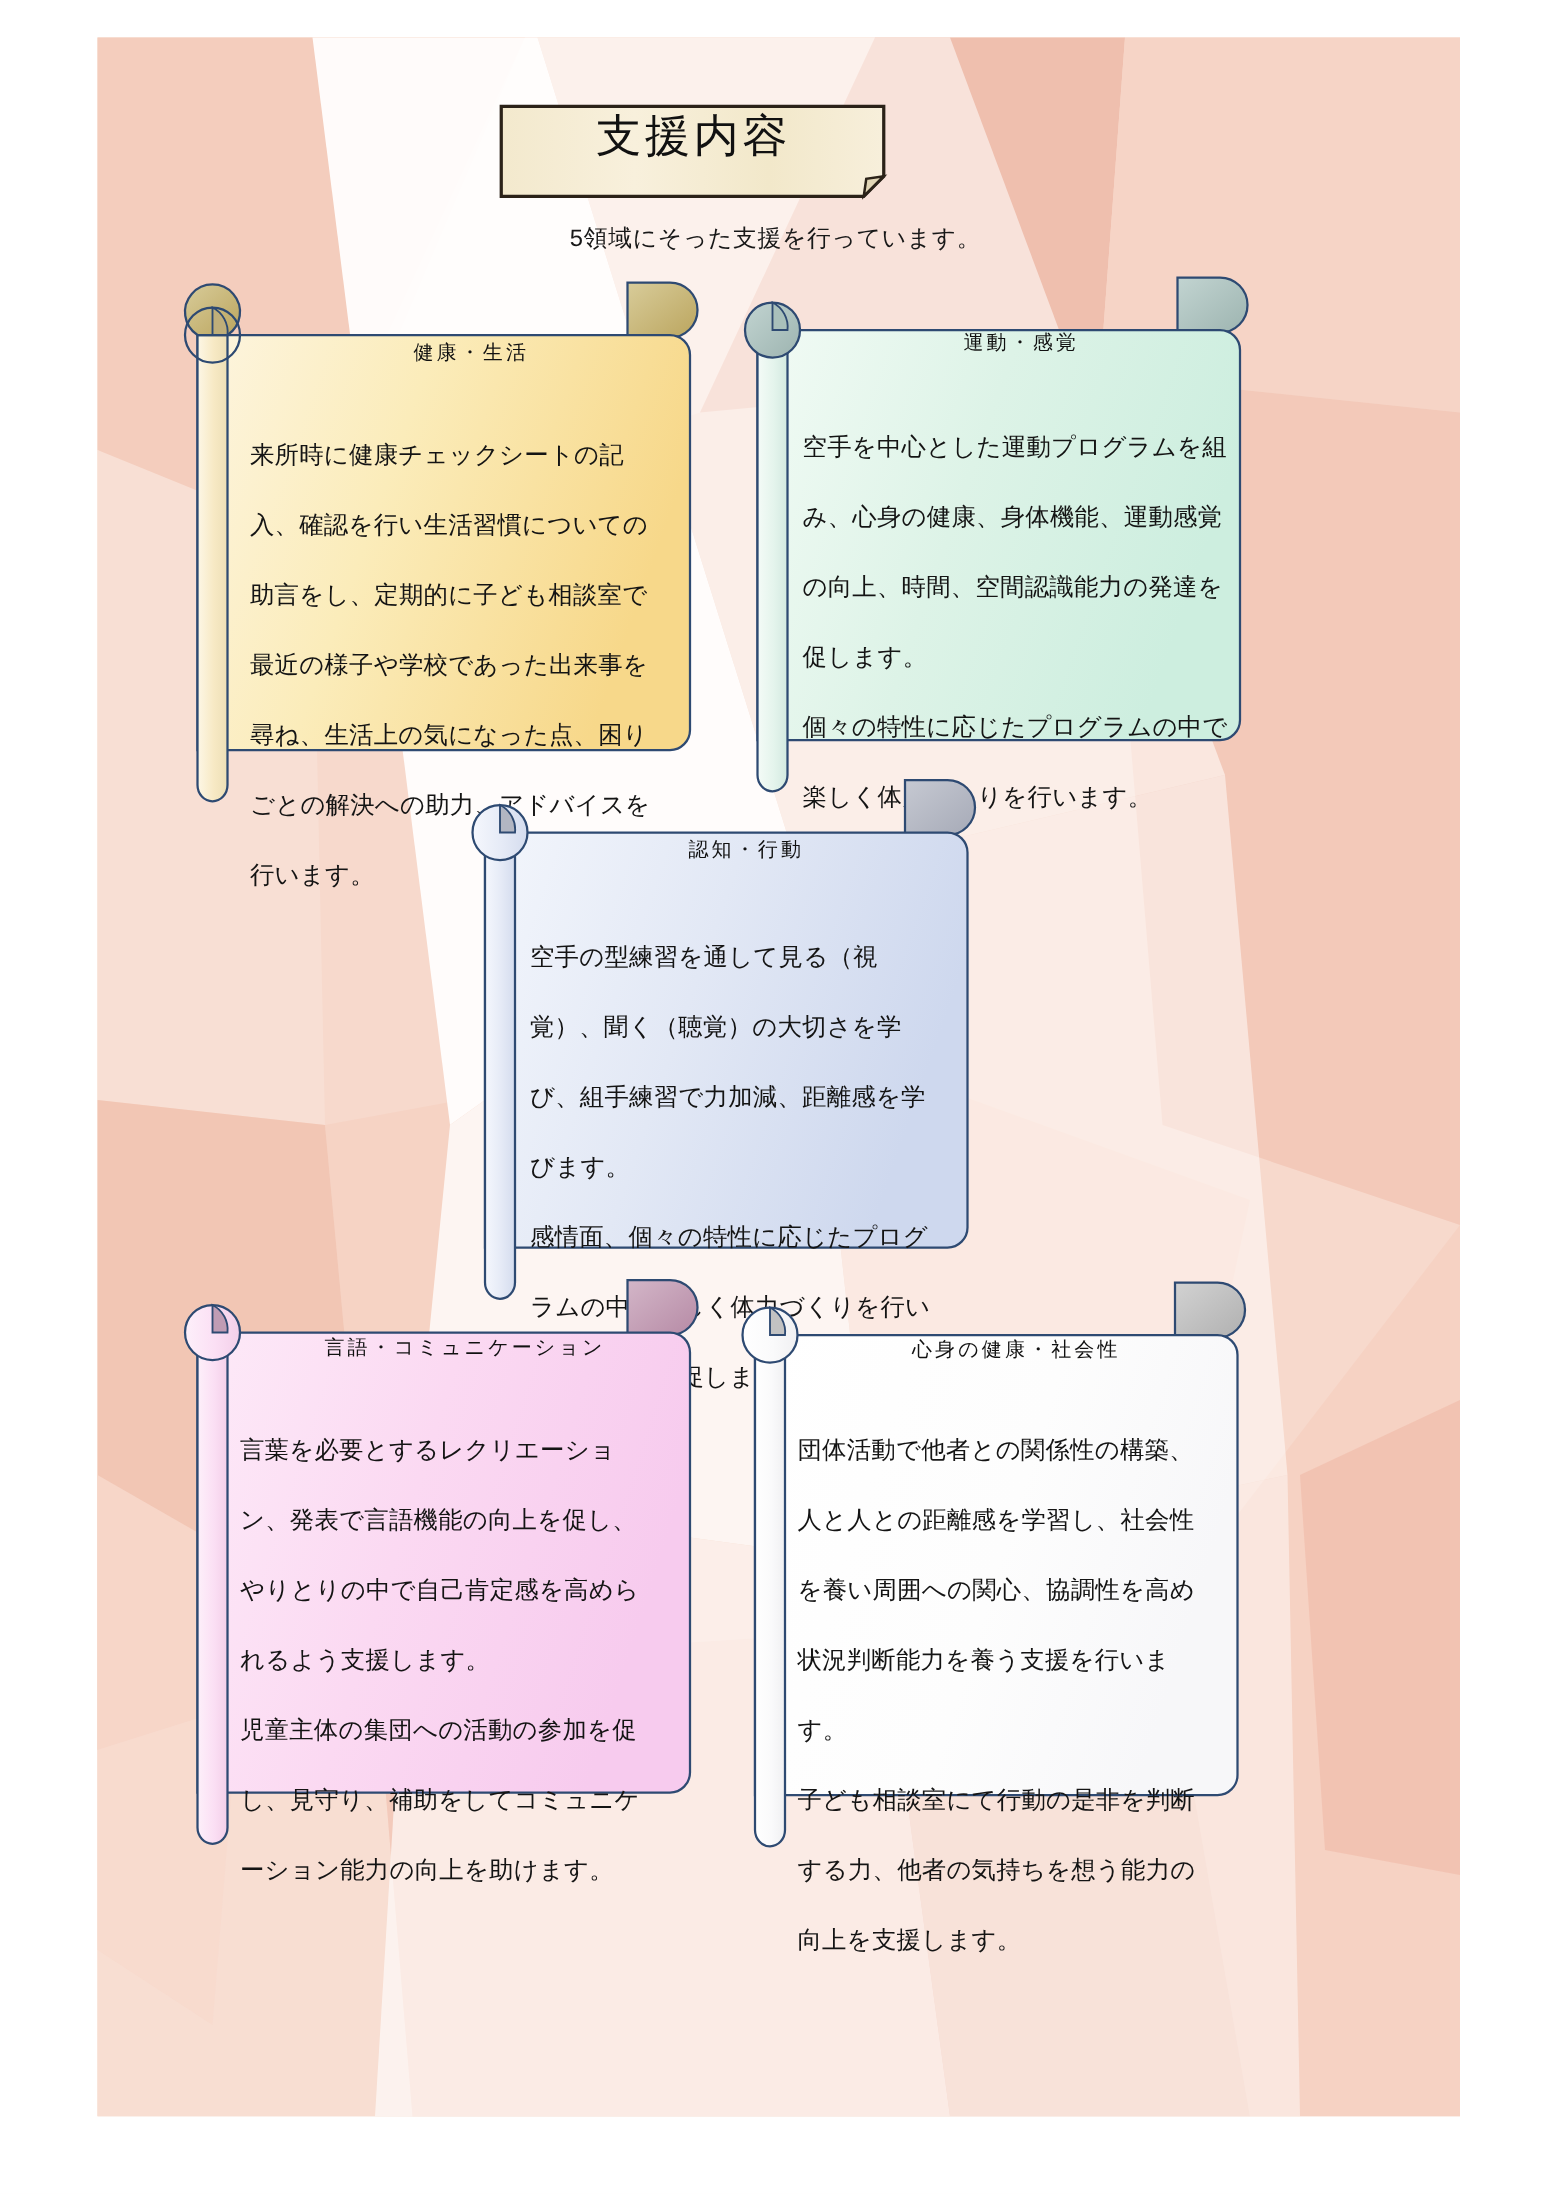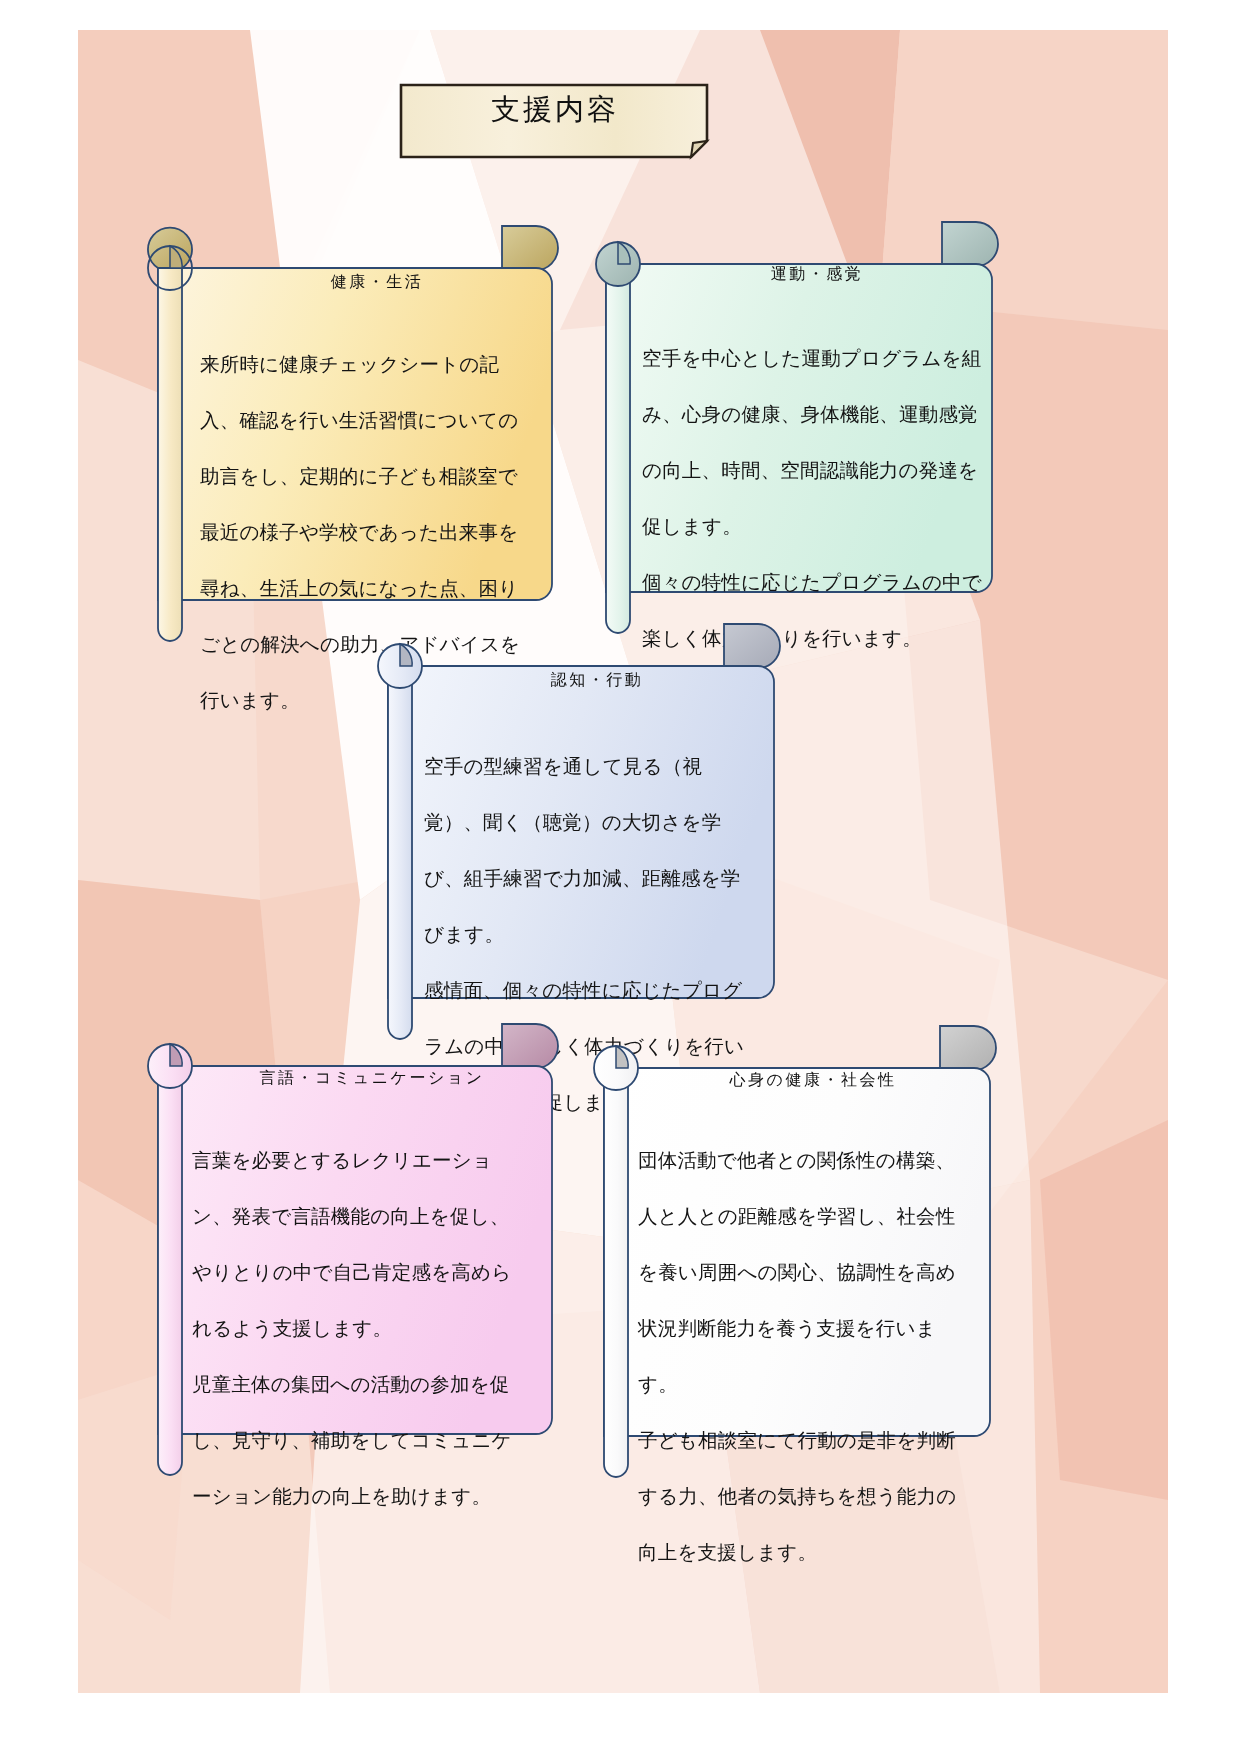--- a/index.html
+++ b/index.html
@@ -43,21 +43,21 @@
   }
   #title-banner .banner-text {
     position: absolute;
     left: 0;
     top: 0;
     width: 308px;
     height: 53px;
     display: flex;
     align-items: center;
     justify-content: center;
-    font-size: 29px;
+    font-size: 36px;
     letter-spacing: 3px;
     color: #111111;
     padding-left: 4px;
     box-sizing: border-box;
   }
 
   
   #subtitle {
     position: absolute;
     left: 0;
@@ -159,20 +159,21 @@
           <stop offset="70%" stop-color="#f2e8ca"></stop>
           <stop offset="100%" stop-color="#f7efdb"></stop>
         </linearGradient>
       </defs>
       <polygon points="2,2 308,2 308,58 292,74 2,74" fill="url(#bannerGrad)" stroke="#2b2218" stroke-width="2.6"></polygon>
       <polygon points="308,58 292,74 294,60" fill="#e2d6b6" stroke="#2b2218" stroke-width="2"></polygon>
     </svg>
     <div class="banner-text">支援内容</div>
   </div>
 
+  <div id="subtitle">5領域にそった支援を行っています。</div>
 
   <div class="scroll-card" id="card-health">
     <svg class="card-svg" width="432" height="446" viewBox="0 0 432 446">
       <defs>
         <linearGradient id="healthGrad" x1="0" y1="0" x2="1" y2="0.3">
           <stop offset="0%" stop-color="#fdf5e0"></stop>
           <stop offset="45%" stop-color="#fbecba"></stop>
           <stop offset="100%" stop-color="#f7d88a"></stop>
         </linearGradient>
         <linearGradient id="healthTube" x1="0" y1="0" x2="1" y2="0">

